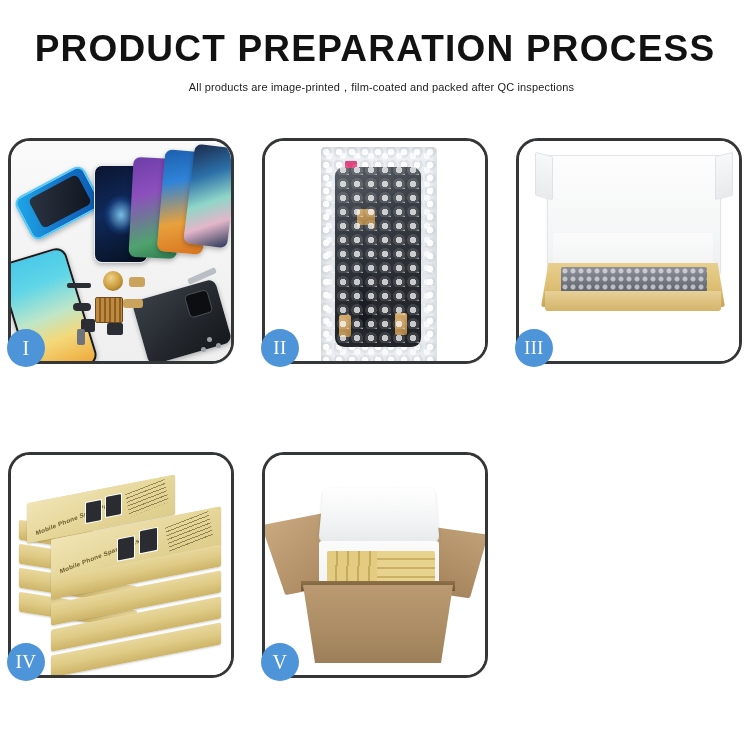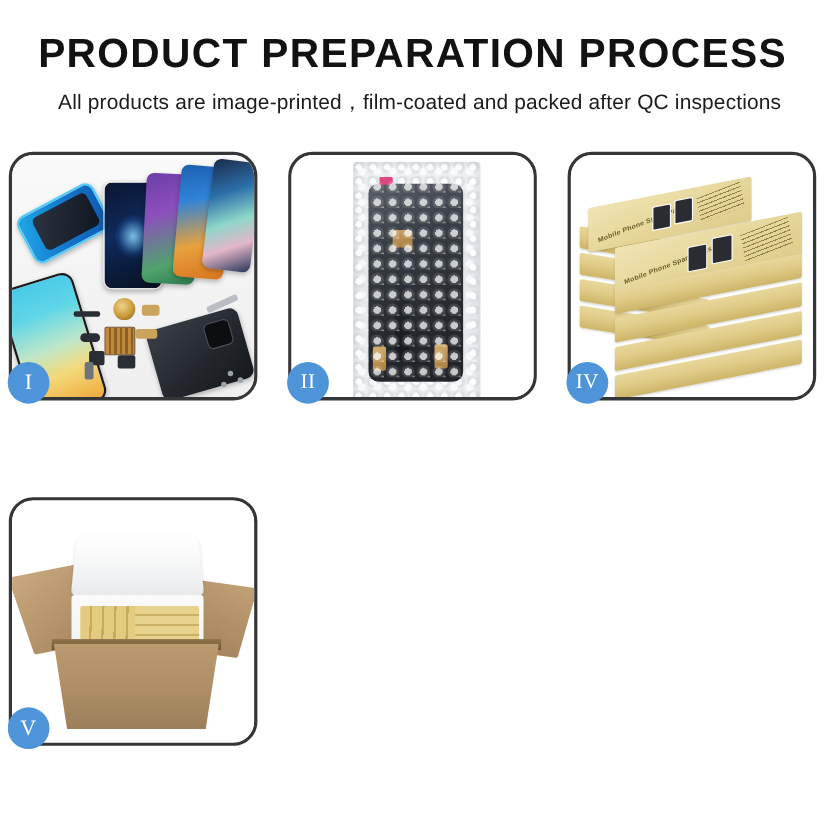--- a/index.html
+++ b/index.html
@@ -26,21 +26,21 @@
     font-size: 37px;
     font-weight: 700;
     letter-spacing: 1.2px;
     color: #121212;
     line-height: 1.05;
     white-space: nowrap;
   }
   .subtitle {
     margin-top: 11px;
     font-family: "Liberation Sans", sans-serif;
-    font-size: 19px;
+    font-size: 11px;
     font-weight: 400;
     color: #1c1c1c;
     letter-spacing: 0.15px;
     white-space: nowrap;
     margin-left: 13px;
   }
 
   
   .grid {
     position: absolute;
@@ -428,20 +428,30 @@
         <div class="lcd-conn"></div>
         <div class="lcd-strip"></div>
         <div class="lcd-tab" style="left:18px;top:168px;"></div>
         <div class="lcd-tab" style="left:74px;top:166px;"></div>
         <div class="bubble-overlay"></div>
       </div>
     </div>
     <div class="badge w2">II</div>
   </div>
 
+  <div class="panel">
+    <div class="panel-inner p3">
+      <div class="box3-lid"></div>
+      <div class="box3-foam"></div>
+      <div class="box3-tray"></div>
+      <div class="box3-bubble"></div>
+      <div class="box3-tray-front"></div>
+    </div>
+    <div class="badge w3">III</div>
+  </div>
 
   <div class="panel">
     <div class="panel-inner p4">
       <div class="stack">
 
         <div class="kbox" style="left:2px;top:54px;width:118px;height:20px;transform:skewY(9deg);"></div>
         <div class="kbox" style="left:2px;top:78px;width:118px;height:20px;transform:skewY(9deg);"></div>
         <div class="kbox" style="left:2px;top:102px;width:118px;height:20px;transform:skewY(9deg);"></div>
         <div class="kbox" style="left:2px;top:126px;width:118px;height:20px;transform:skewY(9deg);"></div>
 

